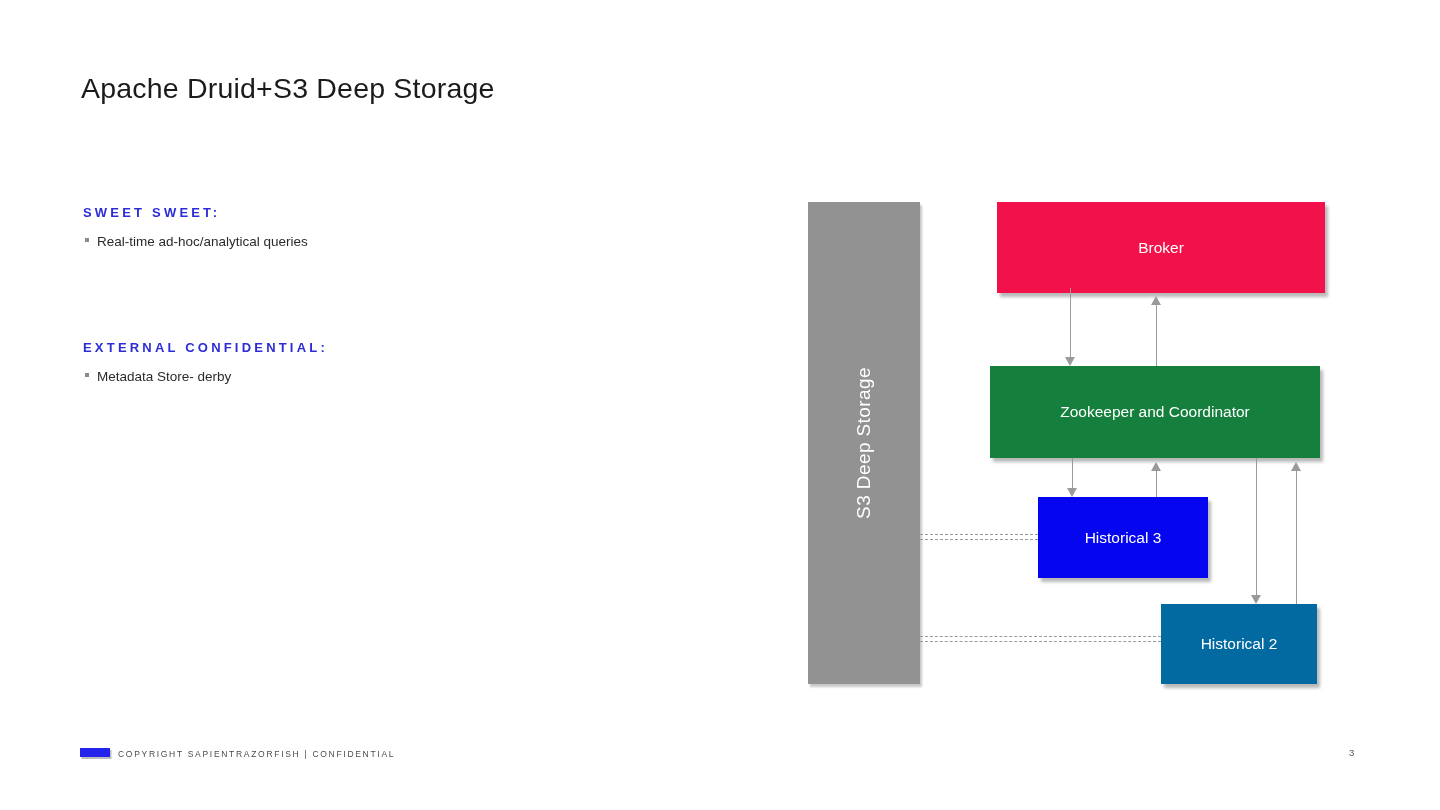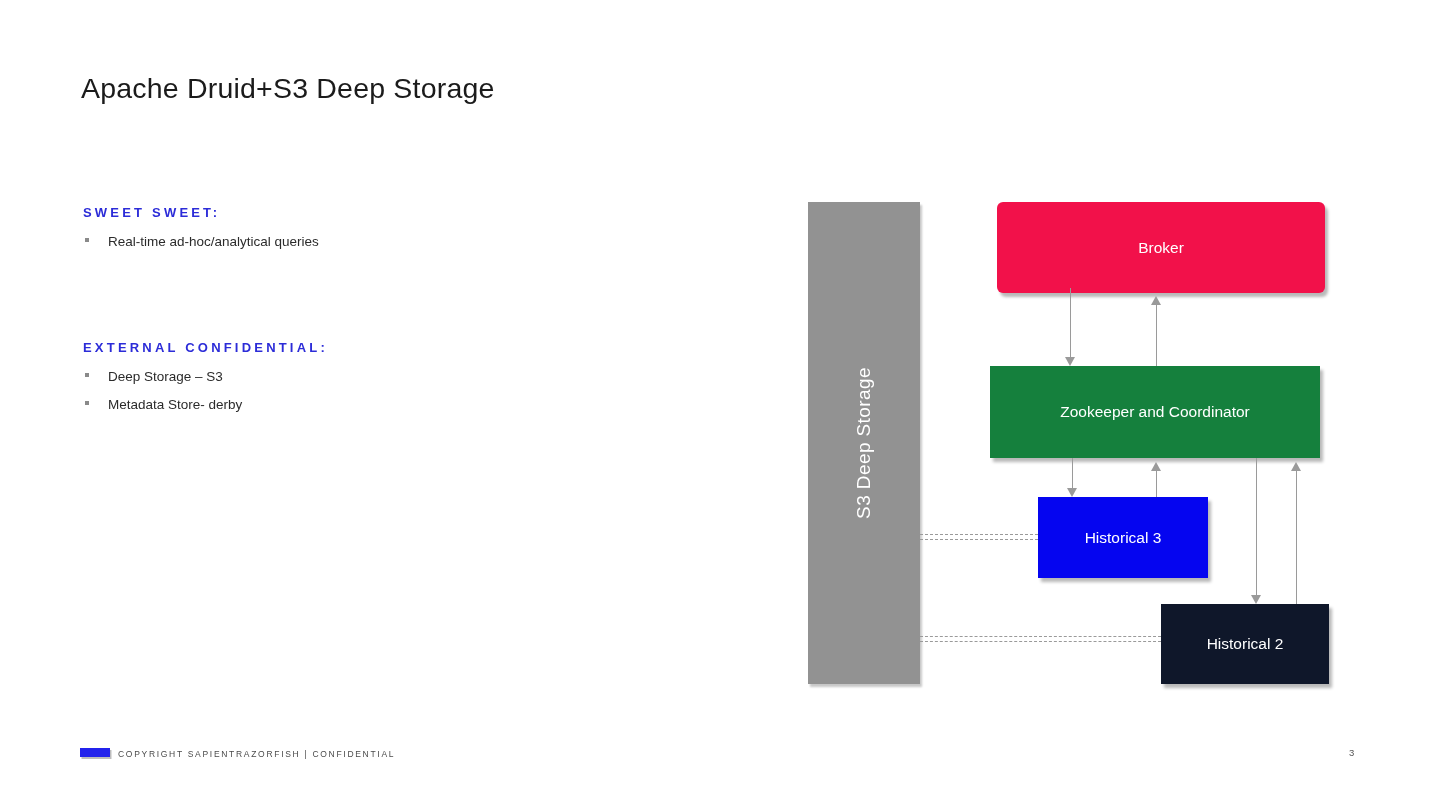--- a/index.html
+++ b/index.html
@@ -13,38 +13,38 @@
     position:absolute;left:81px;top:72px;font-size:28.5px;letter-spacing:.2px;
     color:#1b1b1b;font-weight:400;
   }
   
   .section{position:absolute;left:83px;width:562px;}
   .section-heading{
     font-size:13px;font-weight:700;color:#2C2CD8;letter-spacing:3.2px;margin:0 0 13px 0;
   }
   .bullet{display:flex;align-items:flex-start;margin:0 0 10px 0;}
   .bullet-sq{flex:none;width:4px;height:4px;background:#8a8a8a;margin:5px 8px 0 2px;}
-  .bullet-text{font-size:13.5px;line-height:17.5px;color:#2b2b2b;margin-left:11px;}
+  .bullet-text{font-size:13.5px;line-height:17.5px;color:#2b2b2b;}
   
   .storage-bar{
     position:absolute;left:808px;top:202px;width:112px;height:482px;background:#929292;
     box-shadow:2px 3px 2px rgba(0,0,0,.22);
     display:flex;align-items:center;justify-content:center;
   }
   .storage-label{
     transform:rotate(-90deg);white-space:nowrap;color:#ffffff;font-size:19px;letter-spacing:.4px;
   }
   .node{
     position:absolute;display:flex;align-items:center;justify-content:center;
     color:#ffffff;font-size:15.5px;box-shadow:3px 4px 3px rgba(0,0,0,.28);
   }
-  .node-broker{left:997px;top:202px;width:328px;height:91px;background:#F2114A;border-radius:6px;}
+  .node-broker{left:997px;top:202px;width:328px;height:91px;background:#F2114A;}
   .node-zookeeper{left:990px;top:366px;width:330px;height:92px;background:#15803d;}
   .node-hist1{left:1038px;top:497px;width:170px;height:81px;background:#0505F0;}
-  .node-hist2{left:1161px;top:604px;width:168px;height:80px;background:#0f172a;}
+  .node-hist2{left:1161px;top:604px;width:156px;height:80px;background:#0369a1;}
   
   .varrow{position:absolute;width:11px;}
   .varrow .vline{position:absolute;left:5px;top:0;bottom:0;width:1.5px;background:#9A9A9A;}
   .varrow.down .vline{bottom:7px;}
   .varrow.up .vline{top:7px;}
   .varrow.down::after{
     content:"";position:absolute;bottom:0;left:0;width:0;height:0;
     border-left:5.5px solid transparent;border-right:5.5px solid transparent;border-top:9px solid #9A9A9A;
   }
   .varrow.up::before{
@@ -78,24 +78,20 @@
   <div class="section" style="top:205px;">
     <div class="section-heading">SWEET SWEET:</div>
     <div class="bullet">
       <span class="bullet-sq"></span>
       <span class="bullet-text">Real-time ad-hoc/analytical queries</span>
     </div>
   </div>
 
   <div class="section" style="top:340px;">
     <div class="section-heading">EXTERNAL CONFIDENTIAL:</div>
-    <div class="bullet">
-      <span class="bullet-sq"></span>
-      <span class="bullet-text">Deep Storage – S3</span>
-    </div>
     <div class="bullet">
       <span class="bullet-sq"></span>
       <span class="bullet-text">Metadata Store- derby</span>
     </div>
   </div>
 
   <div class="storage-bar">
     <span class="storage-label">S3 Deep Storage</span>
   </div>
 

